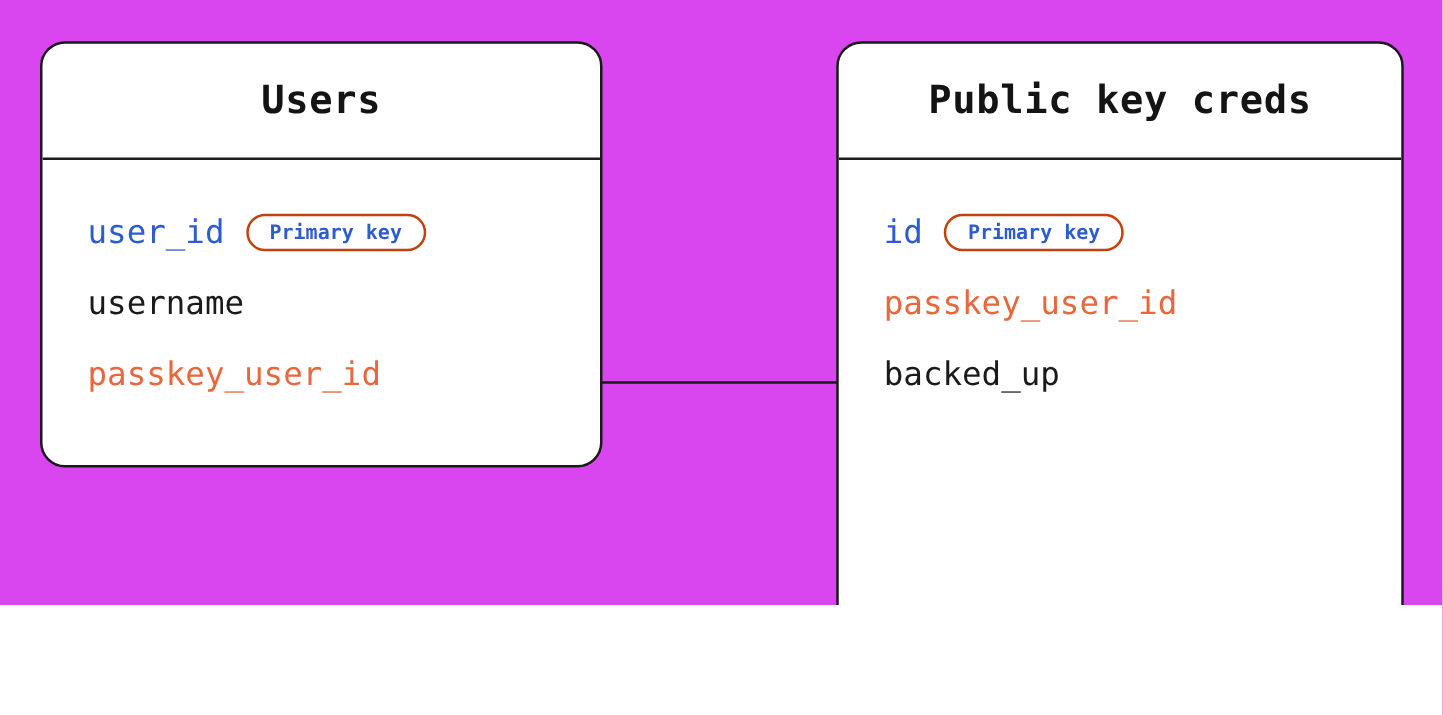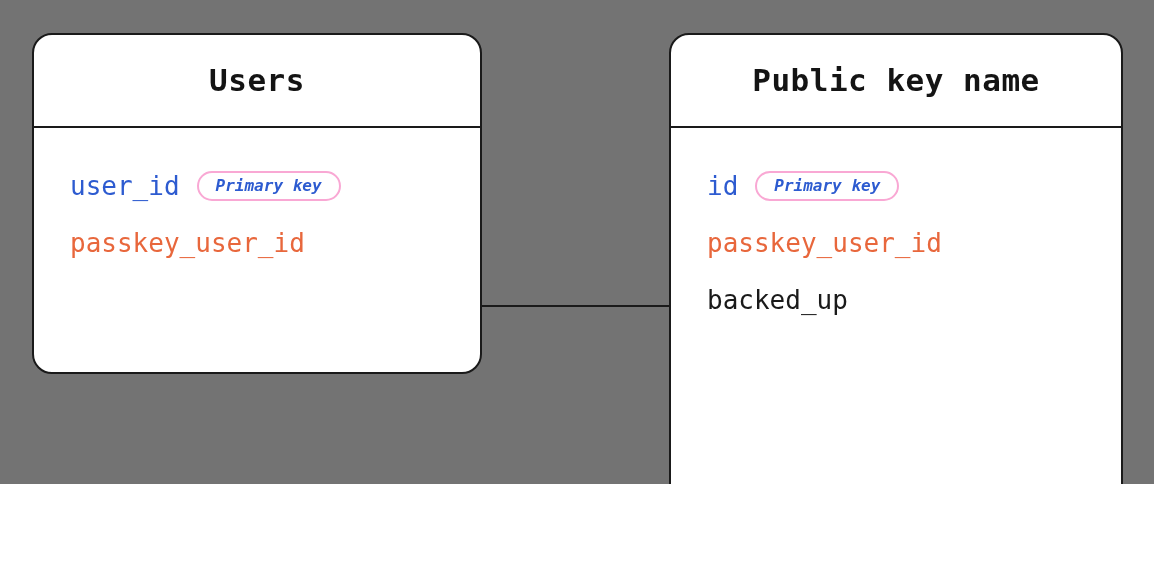--- a/index.html
+++ b/index.html
@@ -10,21 +10,21 @@
   }
   body {
     font-family: "DejaVu Sans Mono", monospace;
     -webkit-font-smoothing: antialiased;
   }
 
   #canvas {
     position: relative;
     width: 1154px;
     height: 484px;
-    background: #737373;
+    background: #d946ef;
     overflow: hidden;
     text-align: right;
   }
 
   
   .entity {
     position: absolute;
     box-sizing: border-box;
     background: #ffffff;
     border: 2px solid #1a1a1a;
@@ -91,25 +91,24 @@
   .field-name.accent-orange{ color: #e8673c; }
 
   
   .pk-badge {
     margin-left: 17px;
     display: inline-flex;
     align-items: center;
     justify-content: center;
     height: 30px;
     padding: 0 17px;
-    border: 2px solid #f9a8d4;
+    border: 2px solid #c2410c;
     border-radius: 999px;
     box-sizing: border-box;
     background: #ffffff;
-    font-style: italic;
   }
 
   .pk-badge-label {
     font-family: "DejaVu Sans Mono", monospace;
     font-weight: bold;
     font-size: 16px;
     color: #2d5bd0;
     white-space: nowrap;
     line-height: 1;
     letter-spacing: 0px;
@@ -138,34 +137,37 @@
 
     <div class="entity-fields">
 
       <div class="field-row">
         <span class="field-name accent-blue">user_id</span>
         <span class="pk-badge">
           <span class="pk-badge-label">Primary key</span>
         </span>
       </div>
 
+      <div class="field-row">
+        <span class="field-name">username</span>
+      </div>
 
       <div class="field-row">
         <span class="field-name accent-orange">passkey_user_id</span>
       </div>
 
     </div>
   </div>
 
   <div id="relationship-connector"></div>
 
   <div class="entity" id="entity-pkcreds">
 
     <div class="entity-header">
-      <span class="entity-title">Public key name</span>
+      <span class="entity-title">Public key creds</span>
     </div>
 
     <div class="entity-fields">
 
       <div class="field-row">
         <span class="field-name accent-blue">id</span>
         <span class="pk-badge">
           <span class="pk-badge-label">Primary key</span>
         </span>
       </div>

